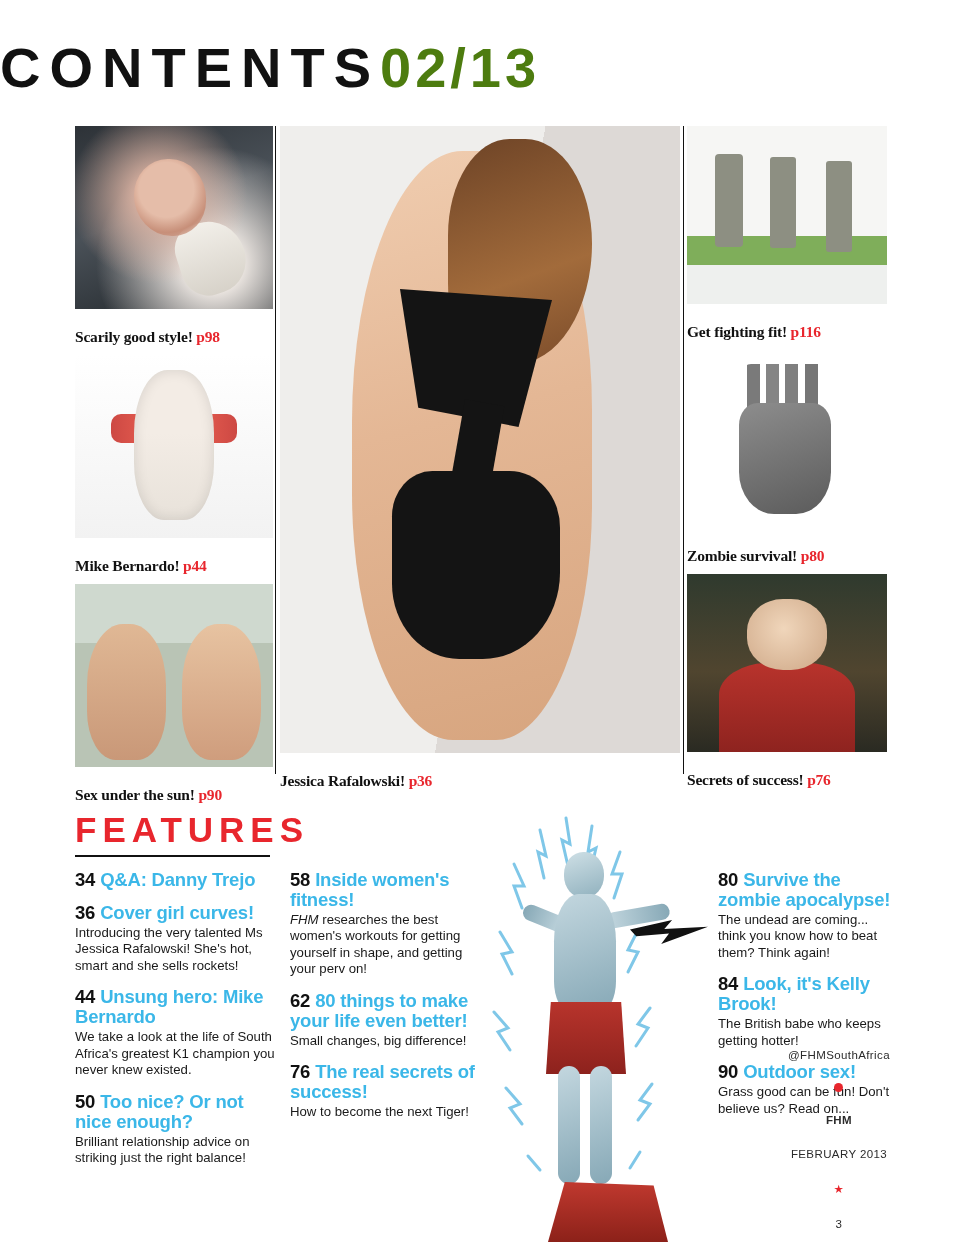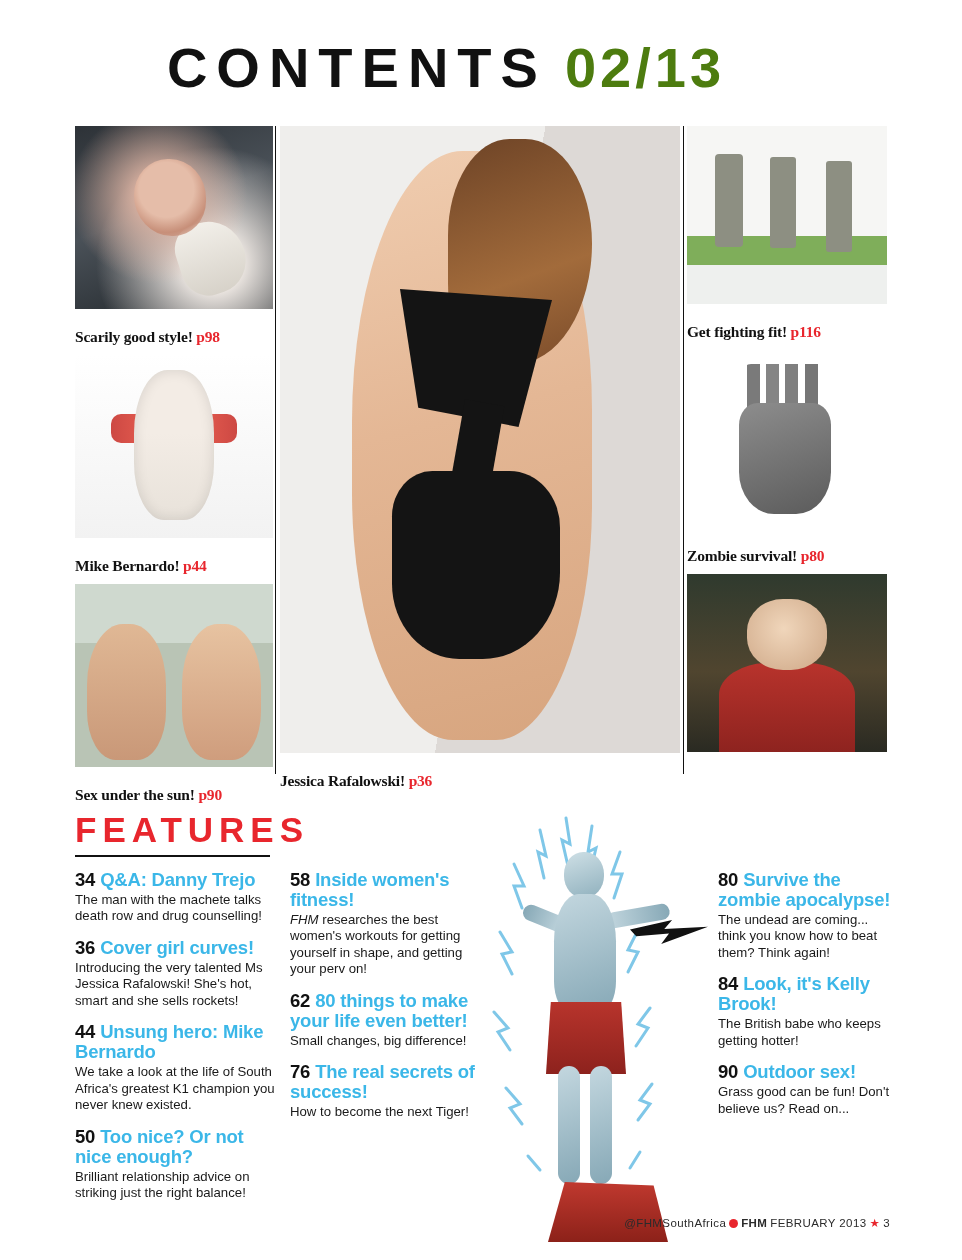--- a/index.html
+++ b/index.html
@@ -10,21 +10,21 @@
     color:#111;
     overflow:hidden;
     position:relative;
   }
   .page{position:relative;width:962px;height:1260px;}
 
   
   .header{
     position:absolute;left:0;top:40px;width:962px;
     text-align:right;padding-right:70px;box-sizing:border-box;
-    display:flex;justify-content:center;align-items:baseline;gap:18px;
+    display:flex;justify-content:flex-start;align-items:baseline;
   }
   .header .ttl{
     font-family:"Liberation Sans", sans-serif;
     font-weight:bold;
     font-size:56px;
     letter-spacing:9px;
     color:#111;
     line-height:1;
   }
   .header .iss{
@@ -180,23 +180,23 @@
     background:linear-gradient(90deg,#c3d7df,#86a8b6);transform:rotate(-10deg);}
   .zap .rock{position:absolute;left:20px;top:330px;width:120px;height:60px;
     background:linear-gradient(180deg,#c0392f,#8c2119);clip-path:polygon(14% 0,88% 6%,100% 100%,0 100%);}
   .zap .bolt{position:absolute;left:150px;top:108px;width:78px;height:24px;background:#111;
     clip-path:polygon(0 40%,54% 0,44% 38%,100% 28%,40% 100%,50% 56%,8% 68%);}
   .zap svg{position:absolute;left:0;top:0;}
 
   
   .footer{
     position:absolute;right:72px;bottom:30px;
-    display:flex;align-items:center;gap:3px;
-    font-family:"Liberation Sans", sans-serif;
-    font-size:11.5px;letter-spacing:.4px;color:#2b2b2b;
+    display:flex;align-items:center;gap:22px;
+    font-family:"Liberation Sans", sans-serif;
+    font-size:11.5px;letter-spacing:.4px;color:#2b2b2b;flex-direction:column;
   }
   .footer .dot{width:9px;height:9px;border-radius:50%;background:#e8262d;display:inline-block;}
   .footer .brand{font-weight:bold;}
   .footer .star{color:#e8262d;}
 </style>
 </head>
 <body>
 
 <div class="page">
 
@@ -260,34 +260,37 @@
       </div>
       <div class="cell">
         <div class="photo ph-hand"></div>
         <div class="cap">
           <span>Zombie survival!</span>
           <span class="pg">p80</span>
         </div>
       </div>
       <div class="cell">
         <div class="photo ph-mozart"></div>
+        <div class="cap">
+          <span>Secrets of success!</span>
+          <span class="pg">p76</span>
+        </div>
       </div>
     </div>
   </div>
 
   <div class="features-head">FEATURES</div>
   <div class="features-rule"></div>
 
   <div class="col col-a">
     <div class="item">
       <h3>
         <span class="num">34</span>
         <span>Q&amp;A: Danny Trejo</span>
       </h3>
-      <p>The man with the machete talks death row and drug counselling!</p>
     </div>
     <div class="item">
       <h3>
         <span class="num">36</span>
         <span>Cover girl curves!</span>
       </h3>
       <p>Introducing the very talented Ms Jessica Rafalowski! She's hot, smart and she sells rockets!</p>
     </div>
     <div class="item">
       <h3>

